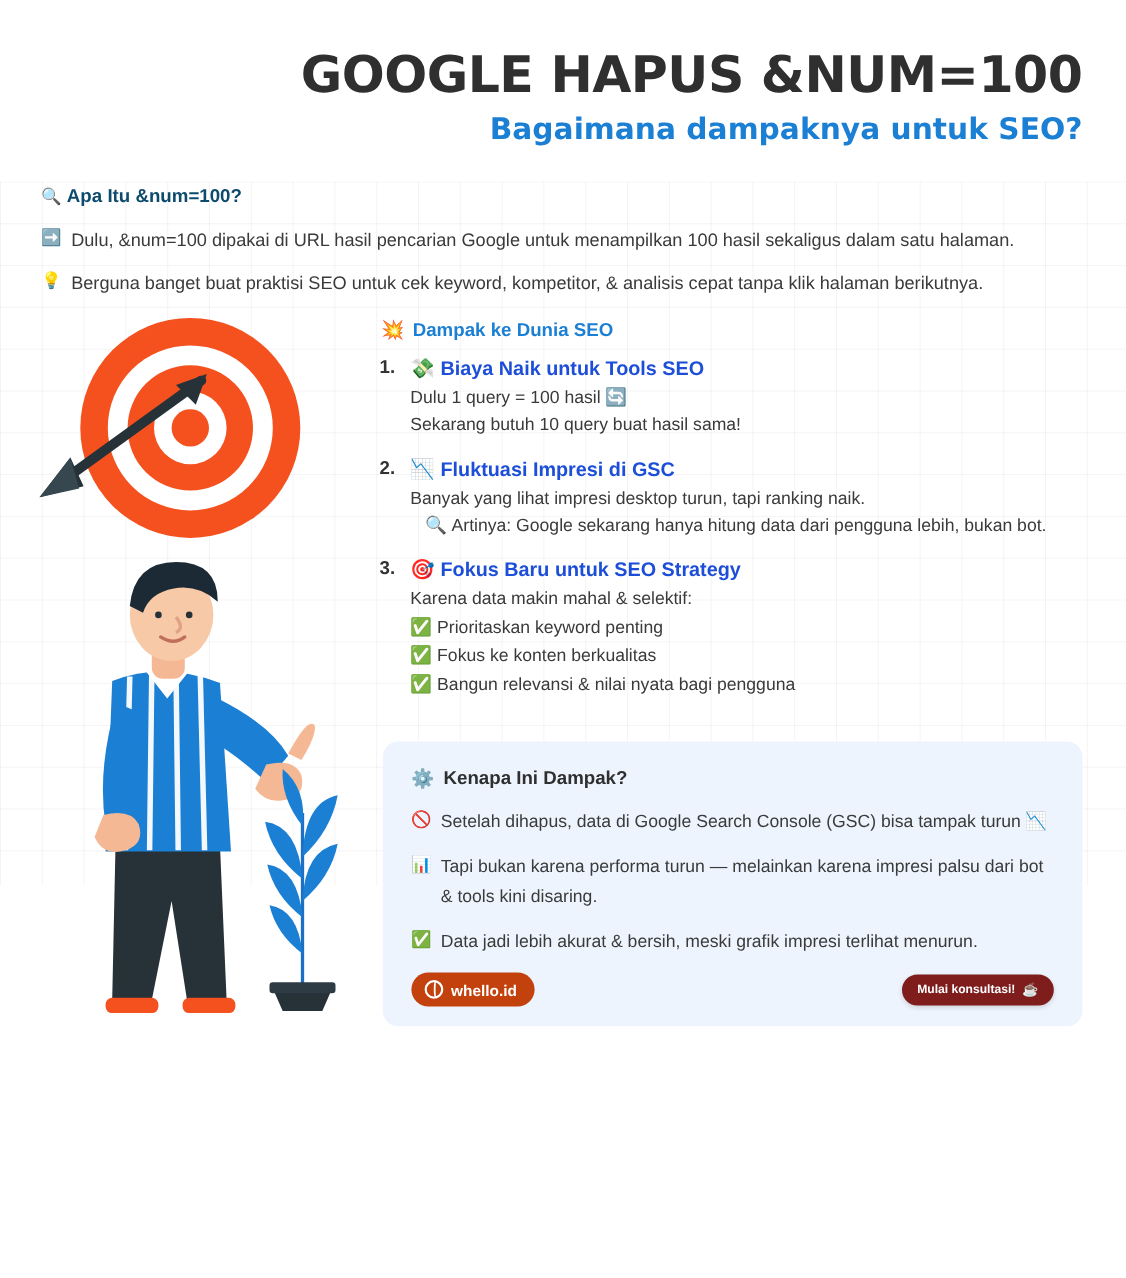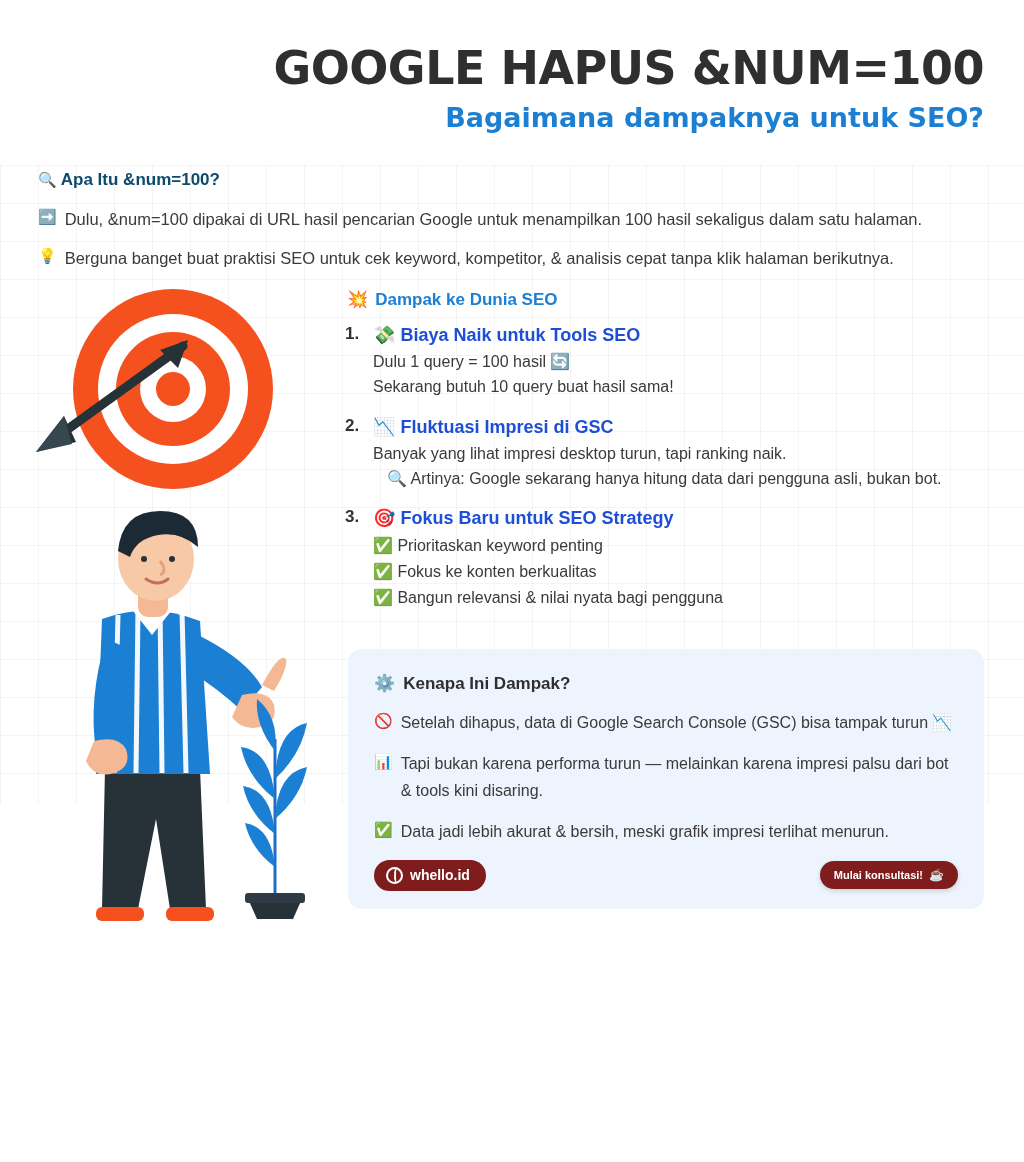--- a/index.html
+++ b/index.html
@@ -80,21 +80,21 @@
   .card {
     margin:22px 40px 0 348px; background:#eef4fd; border-radius:14px;
     padding:24px 26px 18px 26px; position:relative;
   }
   .card h3 { font-size:17px; font-weight:800; color:#2f2f2f; margin:0 0 16px 0;
              display:flex; gap:8px; align-items:center; }
   .card .row { display:flex; gap:8px; align-items:flex-start;
                font-size:16px; line-height:1.68; color:#3a3a3a; margin-bottom:14px; }
   .card-footer { display:flex; align-items:center; justify-content:space-between; margin-top:6px; }
   .brand {
-    background:#7f1d1d; color:#fff; border-radius:20px; padding:7px 16px 7px 12px;
+    background:#c2410c; color:#fff; border-radius:20px; padding:7px 16px 7px 12px;
     display:inline-flex; align-items:center; gap:7px; font-size:14px; font-weight:700;
   }
   .globe { width:17px; height:17px; border-radius:50%; border:2px solid #fff; position:relative; }
   .globe:after{ content:""; position:absolute; left:5.5px; top:-2px; width:4px; height:17px;
                 border-left:2px solid #fff; border-right:0; border-radius:50%; }
   .cta {
     background:#7f1d1d; color:#fff; border-radius:16px; padding:7px 14px;
     font-size:11px; font-weight:700; display:inline-flex; align-items:center; gap:6px;
     box-shadow:0 2px 5px rgba(0,0,0,0.15);
   }
@@ -209,29 +209,30 @@
         </li>
 
         <li>
           <div class="item-head">
             <span>📉</span>
             <span>Fluktuasi Impresi di GSC</span>
           </div>
           <div class="item-line">Banyak yang lihat impresi desktop turun, tapi ranking naik.</div>
           <div class="item-line ind">
             <span>🔍</span>
-            <span>Artinya: Google sekarang hanya hitung data dari pengguna asli, bukan bot.</span>
+            <span>Artinya: Google sekarang hanya hitung data dari pengguna lebih, bukan bot.</span>
           </div>
         </li>
 
         <li>
           <div class="item-head">
             <span>🎯</span>
             <span>Fokus Baru untuk SEO Strategy</span>
           </div>
+          <div class="item-line">Karena data makin mahal &amp; selektif:</div>
           <div class="check-line">
             <span>✅</span>
             <span>Prioritaskan keyword penting</span>
           </div>
           <div class="check-line">
             <span>✅</span>
             <span>Fokus ke konten berkualitas</span>
           </div>
           <div class="check-line">
             <span>✅</span>

